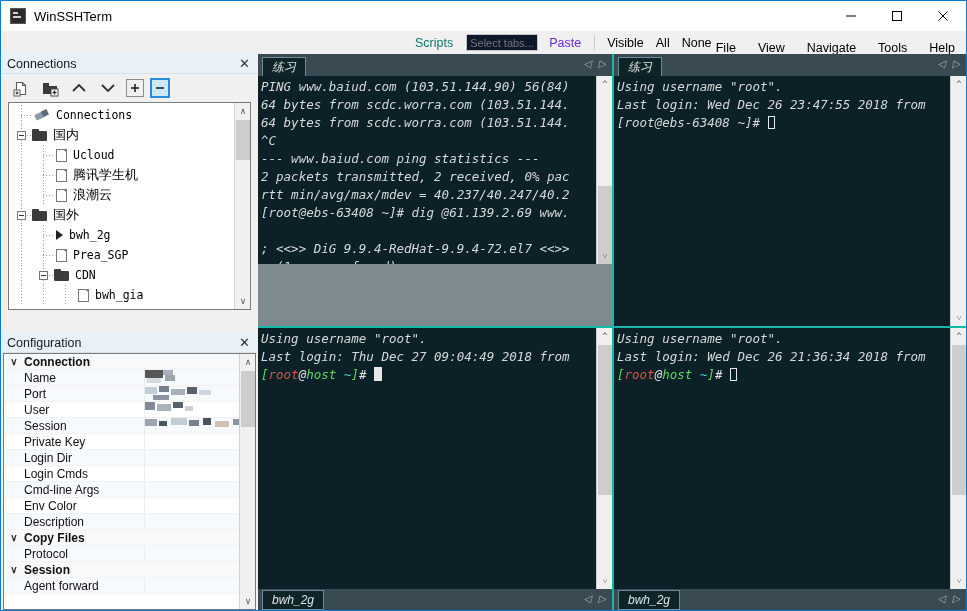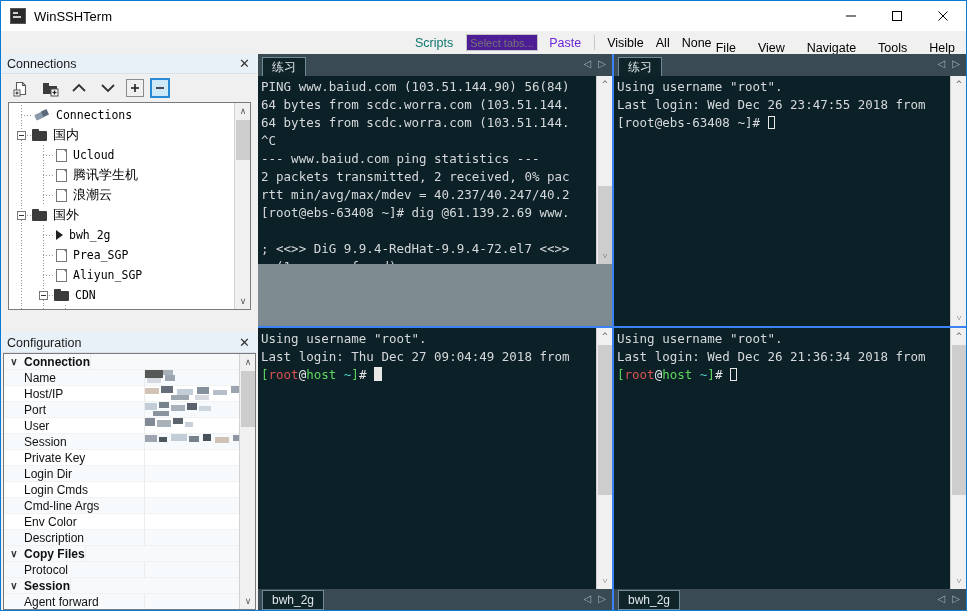--- a/index.html
+++ b/index.html
@@ -60,21 +60,21 @@
   }
   .menu-item { padding: 2px 11px; color: #000; }
   #menu-left { display: flex; margin-left: 6px; }
   #menu-right {
     position: absolute; left: 405px; top: 0; height: 23px;
     display: flex; align-items: center;
   }
   #scripts-btn { padding: 2px 9px; color: #0f766e; }
   #select-tabs {
     height: 17px; width: 72px;
-    border: 1px solid #c4c4c4; background: #4c1d95;
+    border: 1px solid #c4c4c4; background: #0f172a;
     color: #8a8a8a; font-size: 11px;
     padding: 0 3px; line-height: 15px;
     margin: 0 4px;
     overflow: hidden; white-space: nowrap;
   }
   #paste-btn { padding: 2px 7px; color: #6d28d9; }
   .mdiv { width: 1px; height: 15px; background: #c8c8c8; margin: 0 6px; }
   .vis-btn { padding: 2px 6px; color: #000; }
 
   
@@ -241,21 +241,22 @@
     flex: 1; height: 16px; border-left: 1px solid #ececec;
     position: relative; overflow: hidden;
   }
   .crow.alt { background: #f7fafd; }
   .px { position: absolute; display: block; }
 
   
   #term-area {
     position: absolute; left: 257px; top: 53px;
     width: 708px; height: 557px;
-    background: #3b82f6;
+    background: #14b8a6;
+    font-style: italic;
   }
   .tpane { position: absolute; background: #7d8a90; }
   .tp-tl { left: 0;   top: 0;   width: 354px; height: 272px; }
   .tp-tr { left: 356px; top: 0; width: 352px; height: 272px; }
   .tp-bl { left: 0;   top: 274px; width: 354px; height: 283px; }
   .tp-br { left: 356px; top: 274px; width: 352px; height: 283px; }
 
   .tabbar {
     height: 22px; background: #3a4a52;
     display: flex; align-items: flex-end;
@@ -490,30 +491,20 @@
             <span style="width: 17px; flex: 0 0 auto;"></span>
             <span class="ic-file"></span>
             <span style="width: 6px; flex: 0 0 auto;"></span>
             <span class="tlabel">Prea_SGP</span>
           </div>
           <div class="trow">
             <div class="vtrail" style="left: 12px;"></div>
             <div class="vtrail" style="left: 34px;"></div>
             <div class="htrail" style="left: 34px; top: 10px; width: 12px;"></div>
             <div style="width: 30px; flex: 0 0 auto;"></div>
-            <span style="width: 17px; flex: 0 0 auto;"></span>
-            <span class="ic-file"></span>
-            <span style="width: 6px; flex: 0 0 auto;"></span>
-            <span class="tlabel">Aliyun_SGP</span>
-          </div>
-          <div class="trow">
-            <div class="vtrail" style="left: 12px;"></div>
-            <div class="vtrail" style="left: 34px;"></div>
-            <div class="htrail" style="left: 34px; top: 10px; width: 12px;"></div>
-            <div style="width: 30px; flex: 0 0 auto;"></div>
             <span class="tog"></span>
             <span style="width: 6px; flex: 0 0 auto;"></span>
             <span class="ic-folder">
               <span class="fb"></span>
               <span class="ft"></span>
             </span>
             <span style="width: 6px; flex: 0 0 auto;"></span>
             <span class="tlabel">CDN</span>
           </div>
           <div class="trow">
@@ -555,34 +546,20 @@
             <span class="cval"></span>
           </div>
           <div class="crow alt">
             <span class="chev"></span>
             <span class="cname">Name</span>
             <span class="cval">
               <span class="px" style="left: 0px; top: 0px; width: 18px; height: 8px; background: rgb(58, 58, 58); opacity: 0.85;"></span>
               <span class="px" style="left: 18px; top: 0px; width: 10px; height: 5px; background: rgb(154, 163, 173); opacity: 0.85;"></span>
               <span class="px" style="left: 2px; top: 8px; width: 14px; height: 5px; background: rgb(207, 212, 218); opacity: 0.85;"></span>
               <span class="px" style="left: 20px; top: 5px; width: 10px; height: 6px; background: rgb(141, 150, 162); opacity: 0.85;"></span>
-            </span>
-          </div>
-          <div class="crow">
-            <span class="chev"></span>
-            <span class="cname">Host/IP</span>
-            <span class="cval">
-              <span class="px" style="left: 0px; top: 2px; width: 14px; height: 6px; background: rgb(201, 185, 168); opacity: 0.85;"></span>
-              <span class="px" style="left: 16px; top: 0px; width: 12px; height: 7px; background: rgb(74, 85, 96); opacity: 0.85;"></span>
-              <span class="px" style="left: 32px; top: 3px; width: 16px; height: 6px; background: rgb(185, 196, 208); opacity: 0.85;"></span>
-              <span class="px" style="left: 52px; top: 1px; width: 12px; height: 7px; background: rgb(110, 124, 138); opacity: 0.85;"></span>
-              <span class="px" style="left: 68px; top: 4px; width: 14px; height: 5px; background: rgb(169, 180, 192); opacity: 0.85;"></span>
-              <span class="px" style="left: 86px; top: 0px; width: 16px; height: 7px; background: rgb(139, 149, 161); opacity: 0.85;"></span>
-              <span class="px" style="left: 26px; top: 9px; width: 18px; height: 5px; background: rgb(141, 150, 162); opacity: 0.85;"></span>
-              <span class="px" style="left: 50px; top: 9px; width: 14px; height: 5px; background: rgb(207, 212, 218); opacity: 0.85;"></span>
             </span>
           </div>
           <div class="crow alt">
             <span class="chev"></span>
             <span class="cname">Port</span>
             <span class="cval">
               <span class="px" style="left: 0px; top: 1px; width: 12px; height: 7px; background: rgb(185, 196, 208); opacity: 0.85;"></span>
               <span class="px" style="left: 14px; top: 0px; width: 10px; height: 6px; background: rgb(95, 107, 119); opacity: 0.85;"></span>
               <span class="px" style="left: 26px; top: 3px; width: 14px; height: 6px; background: rgb(154, 163, 173); opacity: 0.85;"></span>
               <span class="px" style="left: 42px; top: 1px; width: 10px; height: 7px; background: rgb(61, 71, 82); opacity: 0.85;"></span>

